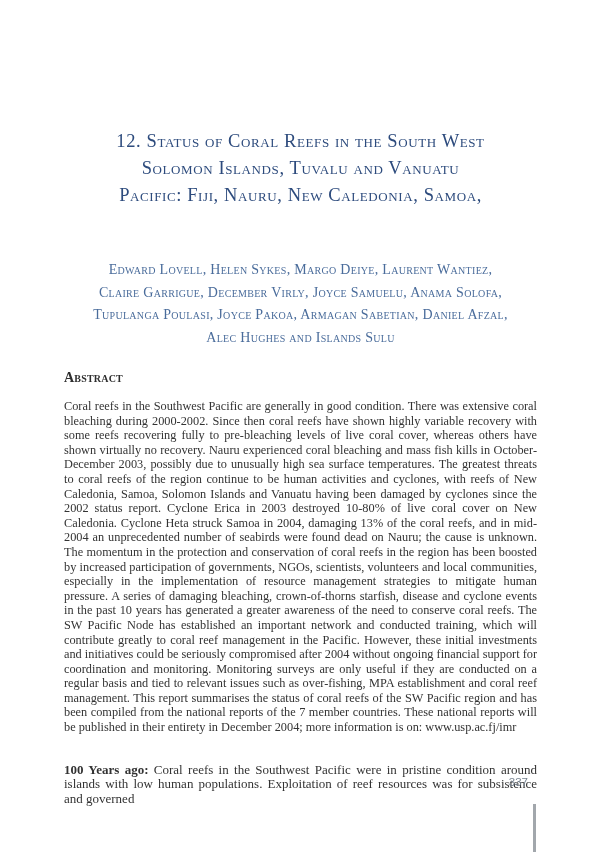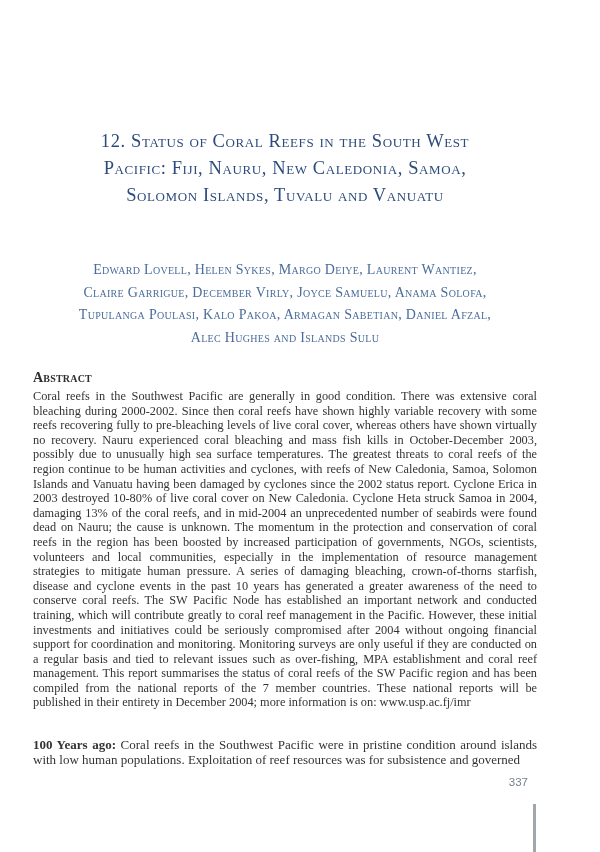--- a/index.html
+++ b/index.html
@@ -7,21 +7,21 @@
       width: 600px; height: 852px;
       background: #ffffff;
       font-family: "Liberation Serif", serif;
     }
     .page {
       position: relative;
       width: 600px; height: 852px;
       background: #ffffff;
       overflow: hidden;
     }
-    .content { padding: 128px 63px 0 33px; }
+    .content { padding: 128px 63px 0 64px; }
 
     .title { text-align: center; }
     .title-line {
       color: #2d4b7d;
       font-variant: small-caps;
       font-size: 18.5px;
       line-height: 27px;
       letter-spacing: 0.6px;
       white-space: nowrap;
     }
@@ -40,21 +40,21 @@
       margin-top: 20px;
       color: #2e2e2e;
       font-weight: bold;
       font-variant: small-caps;
       font-size: 14px;
       line-height: 18px;
       letter-spacing: 0.2px;
     }
 
     .abstract-body {
-      margin-top: 2px;
+      margin-top: 12px;
       color: #333333;
       font-size: 12.3px;
       line-height: 14.6px;
       text-align: justify;
     }
 
     .para {
       margin-top: 28px;
       color: #333333;
       font-size: 13px;
@@ -80,28 +80,28 @@
     }
   </style>
 </head>
 <body>
 
 <div class="page">
   <div class="content">
 
     <div class="title">
       <div class="title-line">12. Status of Coral Reefs in the South West</div>
+      <div class="title-line">Solomon Islands, Tuvalu and Vanuatu</div>
       <div class="title-line">Pacific: Fiji, Nauru, New Caledonia, Samoa,</div>
-      <div class="title-line">Solomon Islands, Tuvalu and Vanuatu</div>
     </div>
 
     <div class="authors">
       <div class="author-line">Edward Lovell, Helen Sykes, Margo Deiye, Laurent Wantiez,</div>
       <div class="author-line">Claire Garrigue, December Virly, Joyce Samuelu, Anama Solofa,</div>
-      <div class="author-line">Tupulanga Poulasi, Kalo Pakoa, Armagan Sabetian, Daniel Afzal,</div>
+      <div class="author-line">Tupulanga Poulasi, Joyce Pakoa, Armagan Sabetian, Daniel Afzal,</div>
       <div class="author-line">Alec Hughes and Islands Sulu</div>
     </div>
 
     <div class="abstract-heading">Abstract</div>
 
     <div class="abstract-body">Coral reefs in the Southwest Pacific are generally in good condition. There was extensive coral bleaching during 2000-2002. Since then coral reefs have shown highly variable recovery with some reefs recovering fully to pre-bleaching levels of live coral cover, whereas others have shown virtually no recovery. Nauru experienced coral bleaching and mass fish kills in October-December 2003, possibly due to unusually high sea surface temperatures. The greatest threats to coral reefs of the region continue to be human activities and cyclones, with reefs of New Caledonia, Samoa, Solomon Islands and Vanuatu having been damaged by cyclones since the 2002 status report. Cyclone Erica in 2003 destroyed 10-80% of live coral cover on New Caledonia. Cyclone Heta struck Samoa in 2004, damaging 13% of the coral reefs, and in mid-2004 an unprecedented number of seabirds were found dead on Nauru; the cause is unknown. The momentum in the protection and conservation of coral reefs in the region has been boosted by increased participation of governments, NGOs, scientists, volunteers and local communities, especially in the implementation of resource management strategies to mitigate human pressure. A series of damaging bleaching, crown-of-thorns starfish, disease and cyclone events in the past 10 years has generated a greater awareness of the need to conserve coral reefs. The SW Pacific Node has established an important network and conducted training, which will contribute greatly to coral reef management in the Pacific. However, these initial investments and initiatives could be seriously compromised after 2004 without ongoing financial support for coordination and monitoring.  Monitoring surveys are only useful if they are conducted on a regular basis and tied to relevant issues such as over-fishing, MPA establishment and coral reef management. This report summarises the status of coral reefs of the SW Pacific region and has been compiled from the national reports of the 7 member countries. These national reports will be published in their entirety in December 2004; more information is on: www.usp.ac.fj/imr</div>
 
     <div class="para">
       <span class="lead">100 Years ago:</span><span> Coral reefs in the Southwest Pacific were in pristine condition around islands with low human populations. Exploitation of reef resources was for subsistence and governed</span>
     </div>

